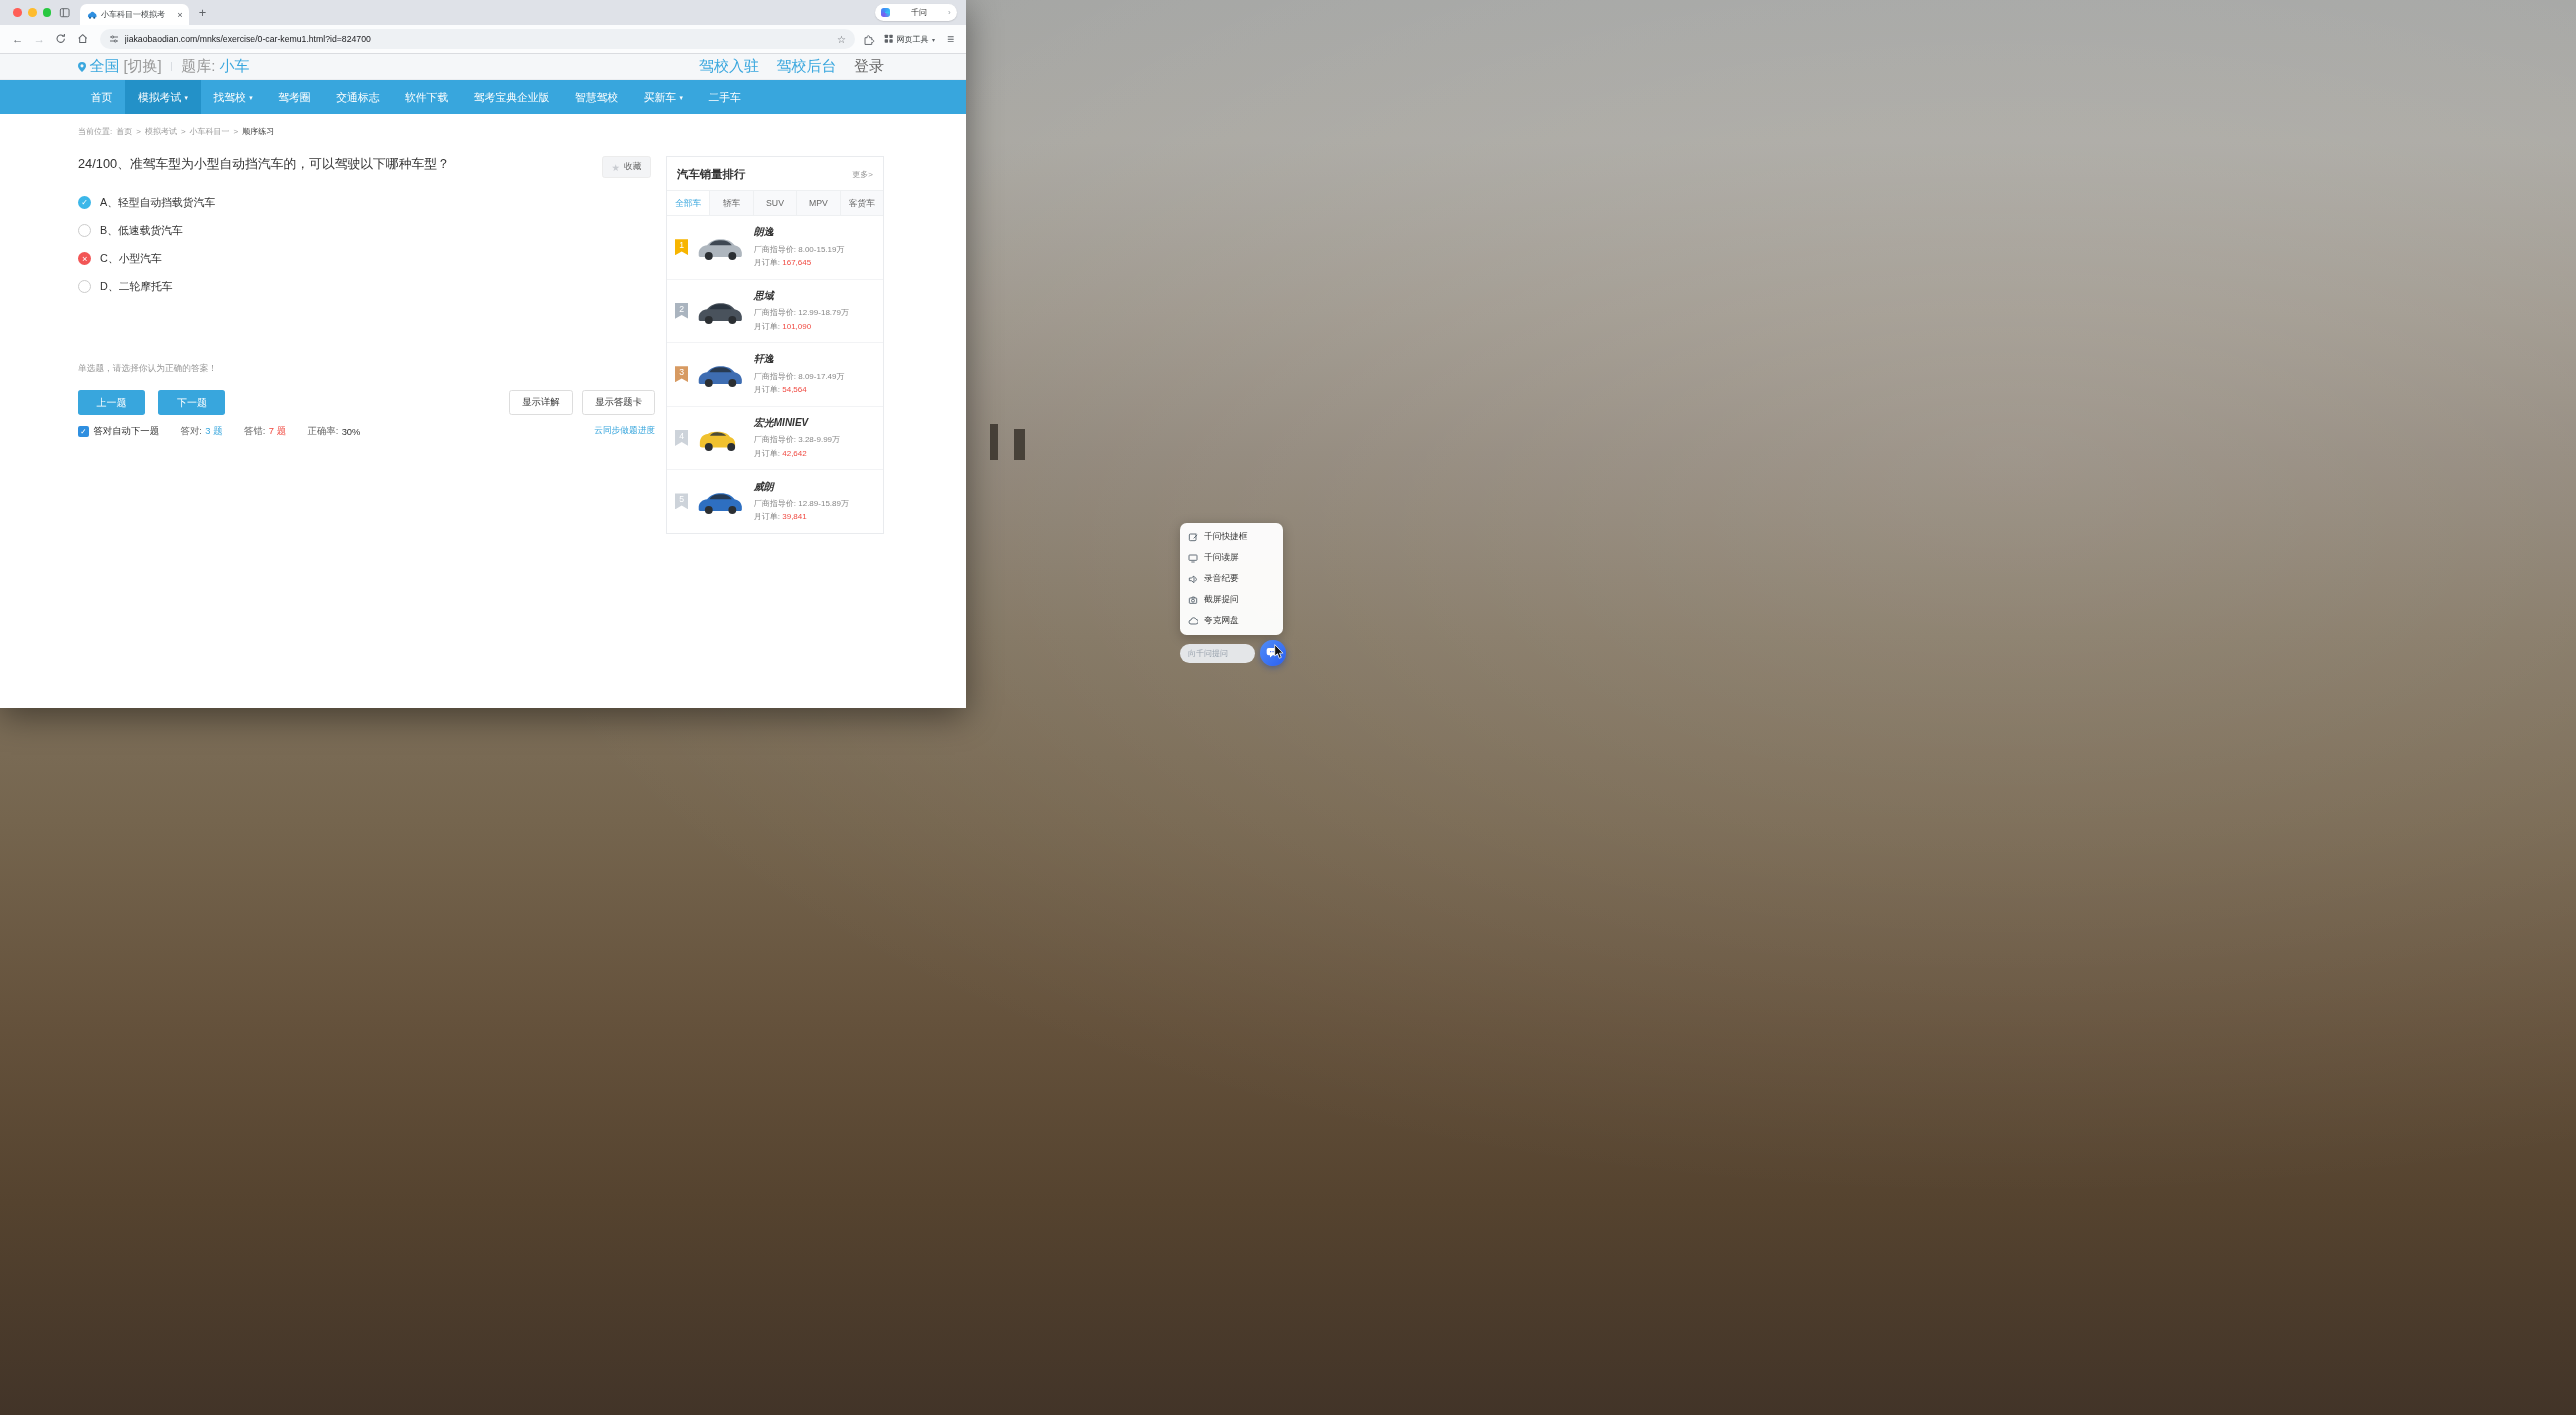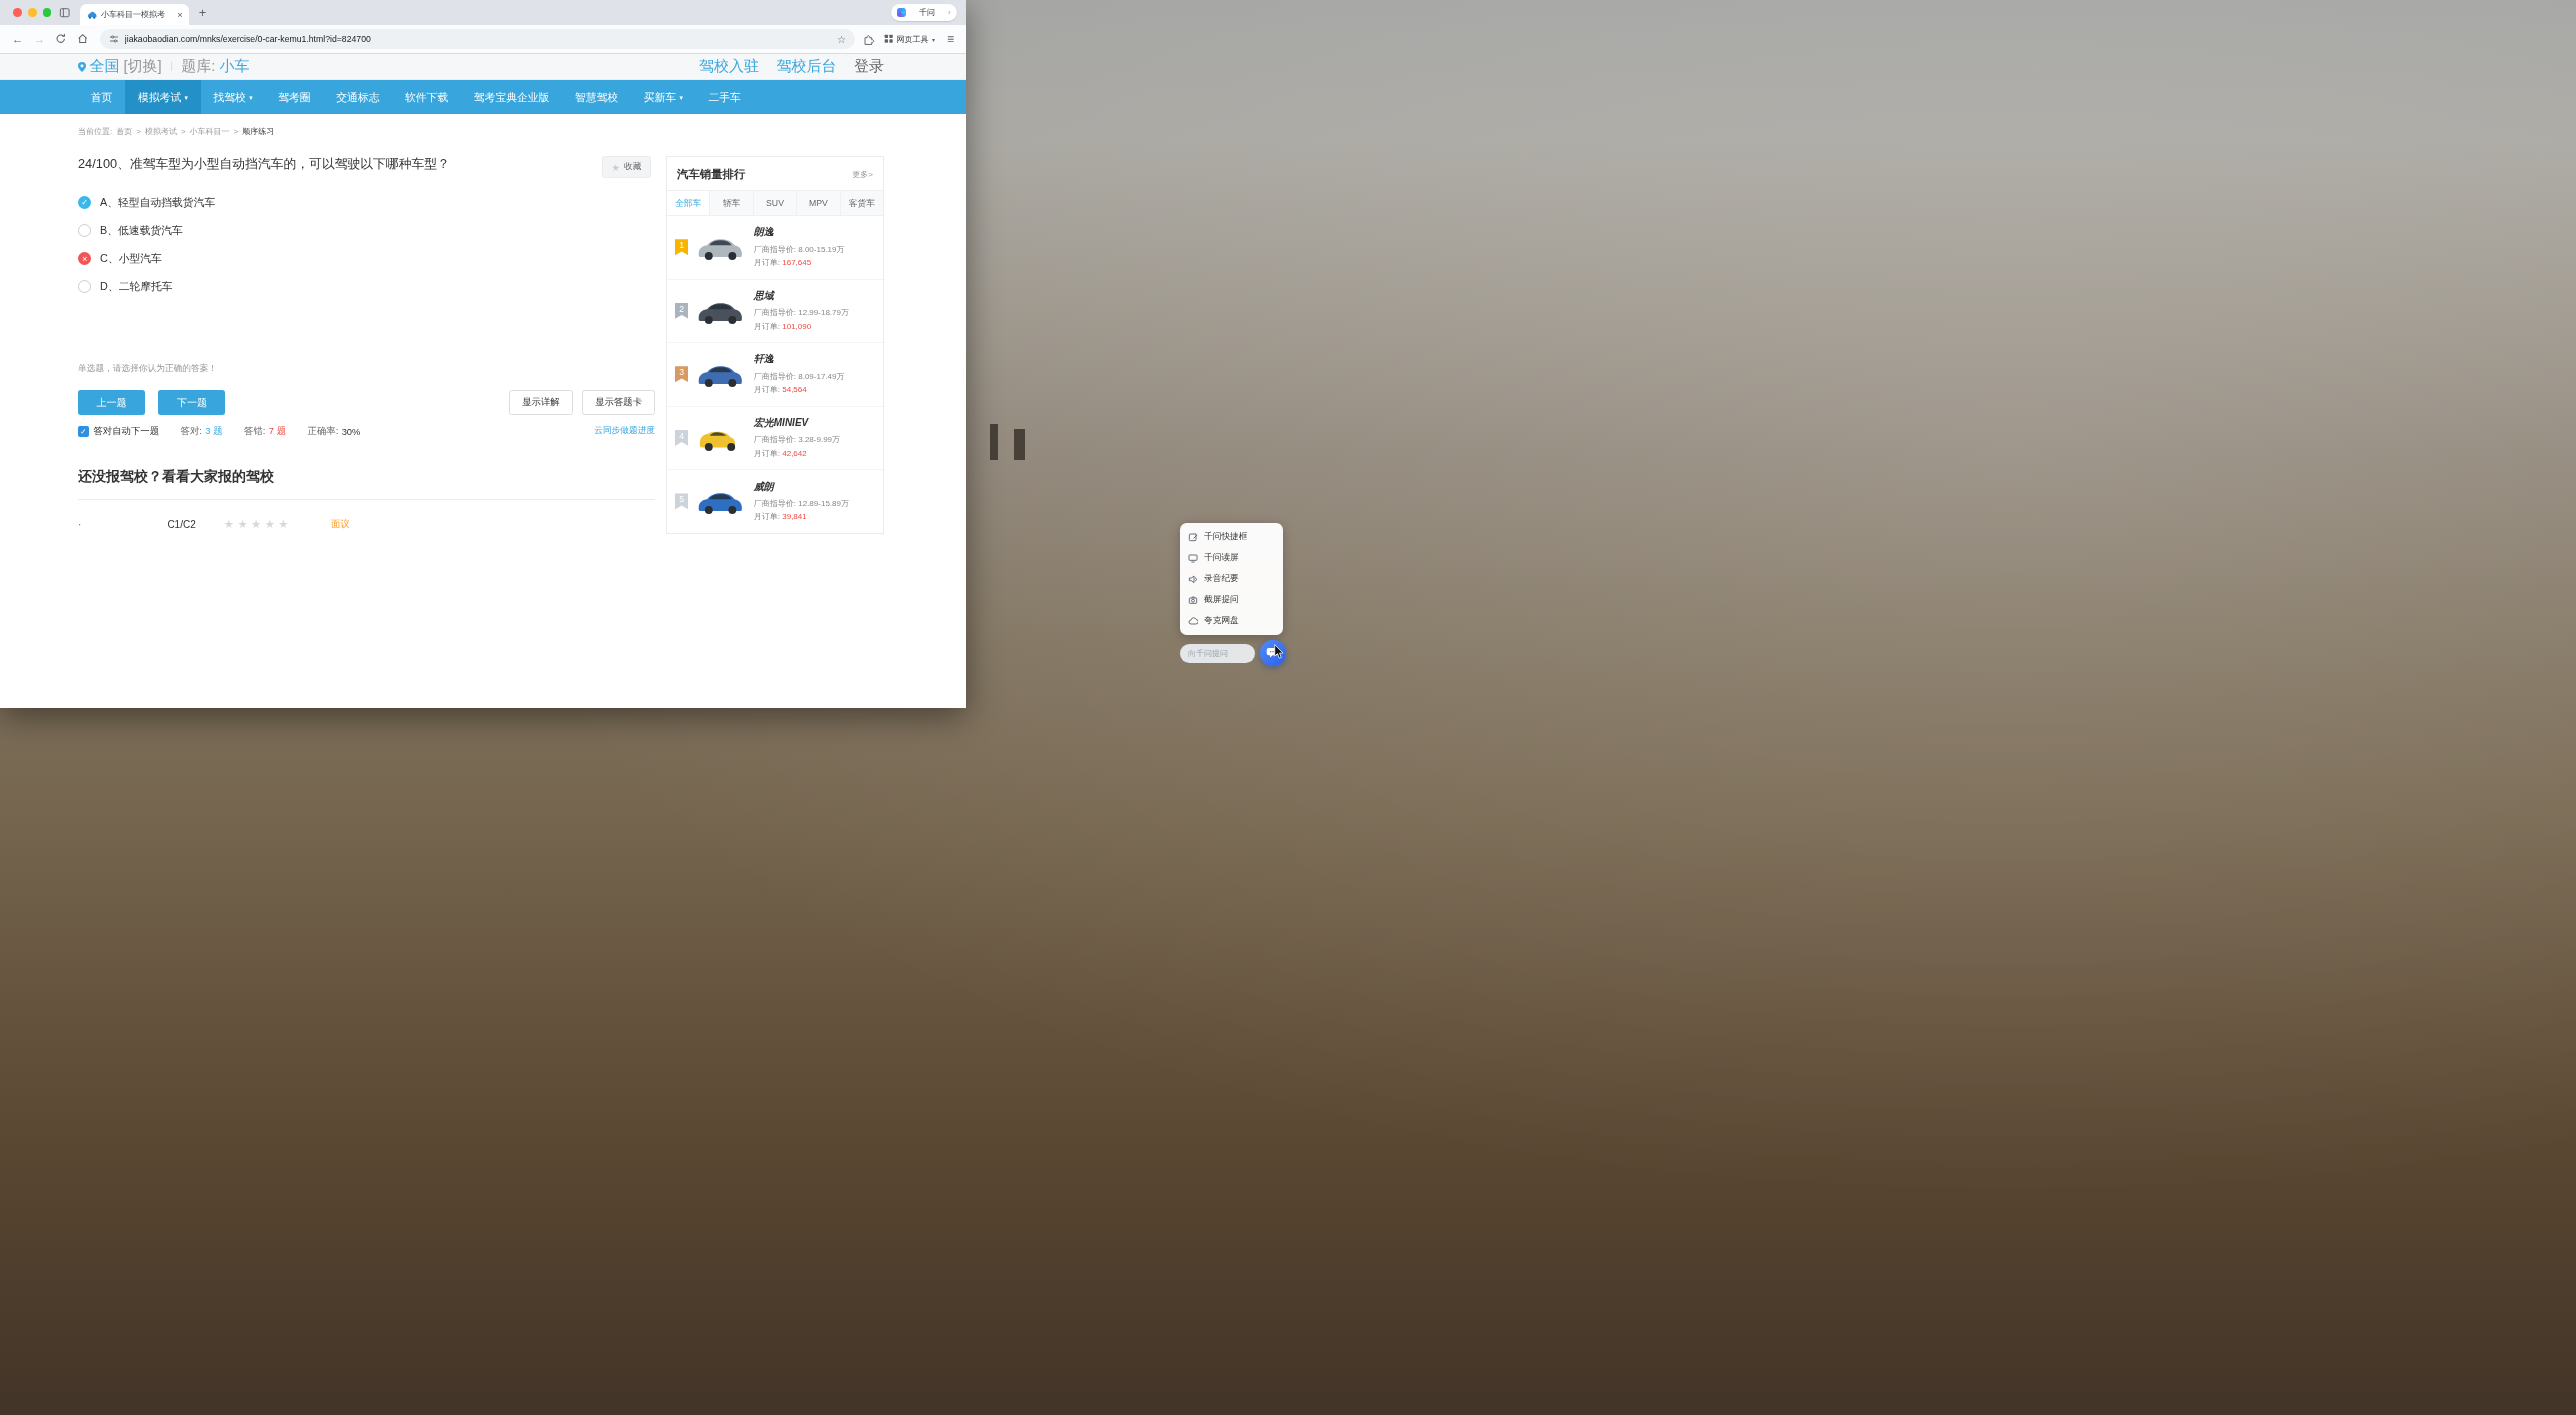--- a/index.html
+++ b/index.html
@@ -24,21 +24,21 @@
   .lights { position:absolute; left:13.4px; top:8px; display:flex; gap:6px; }
   .light { width:8.7px; height:8.7px; border-radius:50%; }
   .light.red{background:#ff5f57;} .light.yellow{background:#febc2e;} .light.green{background:#28c840;}
   .panel-icon { position:absolute; left:59px; top:6.7px; width:11.4px; height:11.4px; color:#5f6368; }
   .tab { margin-left:67px; width:109px; height:21px; background:#fff;
     border-radius:6.7px 6.7px 0 0; display:flex; align-items:center; padding:0 6.7px; }
   .tab-title { flex:1; font-size:8px; color:#3c4043; white-space:nowrap; overflow:hidden; margin:0 4px; }
   .tab-close { color:#5f6368; font-size:9.4px; line-height:1; cursor:default; }
   .new-tab { margin:0 0 4px 9.4px; color:#5f6368; font-size:12.8px; line-height:1; align-self:center; margin-top:6px; }
   .qwen-pill { position:absolute; right:9.4px; top:4px; height:17px; background:#fff;
-    border-radius:8.7px; display:flex; align-items:center; gap:13px; padding:0 6px;
+    border-radius:8.7px; display:flex; align-items:center; gap:21px; padding:0 6px;
     font-size:8px; color:#333; box-shadow:0 0.7px 1.3px rgba(0,0,0,.15); }
   .qwen-ic { width:9.4px; height:9.4px; border-radius:2.7px;
     background:conic-gradient(from 210deg,#7b5cf0,#3f8df8,#35c3f3,#7b5cf0); }
   .qwen-chev { color:#9aa0a6; font-size:8px; }
 
   .toolbar { height:29px; background:#fbfcfd; border-bottom:0.7px solid #dadce0;
     display:flex; align-items:center; padding:0 8px; gap:2.7px; }
   .nav-ic { width:19px; height:19px; display:grid; place-items:center;
     font-size:11.4px; color:#5f6368; border-radius:50%; }
   .nav-ic.disabled { color:#bdc1c6; }
@@ -374,30 +374,20 @@
           <span class="stat-label">答对:</span>
           <span class="v-blue">3 题</span>
           <span class="stat-label">答错:</span>
           <span class="v-red">7 题</span>
           <span class="stat-label">正确率:</span>
           <span class="v-dark">30%</span>
           <span class="spacer"></span>
           <span class="cloud-link">云同步做题进度</span>
         </div>
 
-        <div class="school-section">
-          <div class="school-title">还没报驾校？看看大家报的驾校</div>
-          <div class="sec-divider"></div>
-          <div class="school-row">
-            <span class="school-bullet">·</span>
-            <span class="school-license">C1/C2</span>
-            <span class="school-stars"><span>★</span><span>★</span><span>★</span><span>★</span><span>★</span></span>
-            <span class="school-price">面议</span>
-          </div>
-        </div>
       </div>
 
       <aside class="ranking">
         <div class="rank-head">
           <span class="rank-title">汽车销量排行</span>
           <span class="rank-more">更多&gt;</span>
         </div>
         <div class="rank-tabs">
           <span class="rank-tab active">全部车</span>
           <span class="rank-tab">轿车</span>

